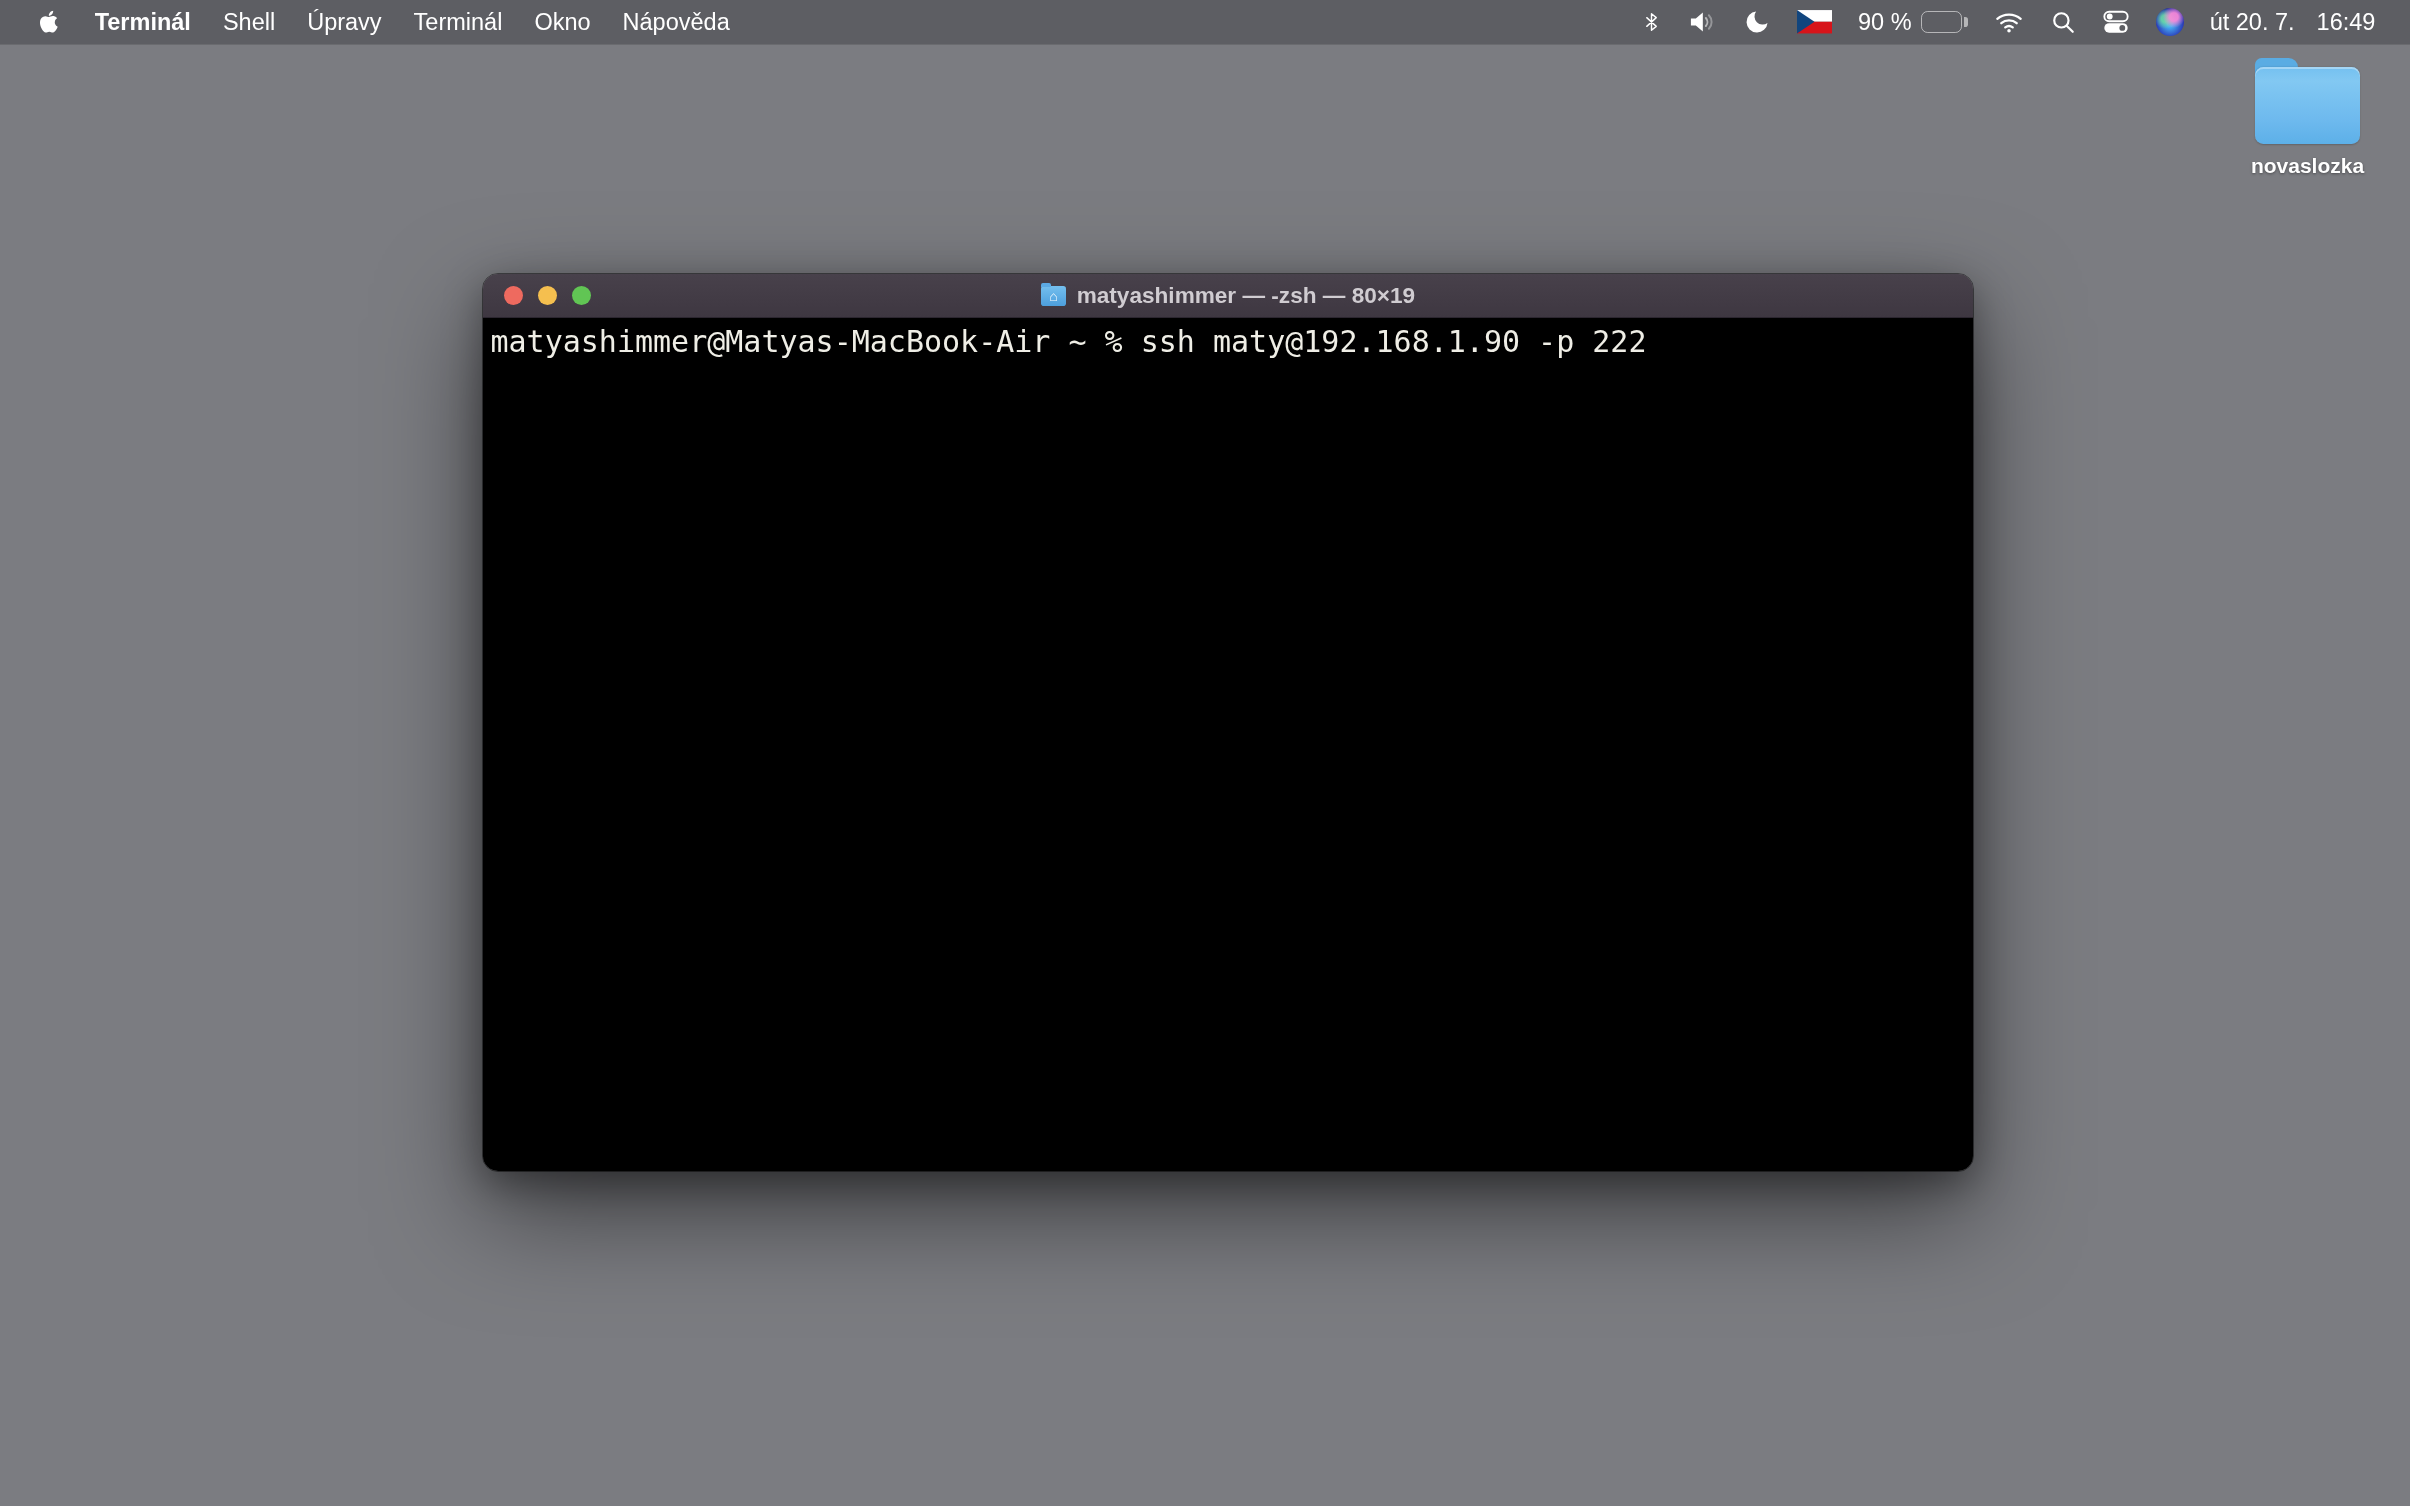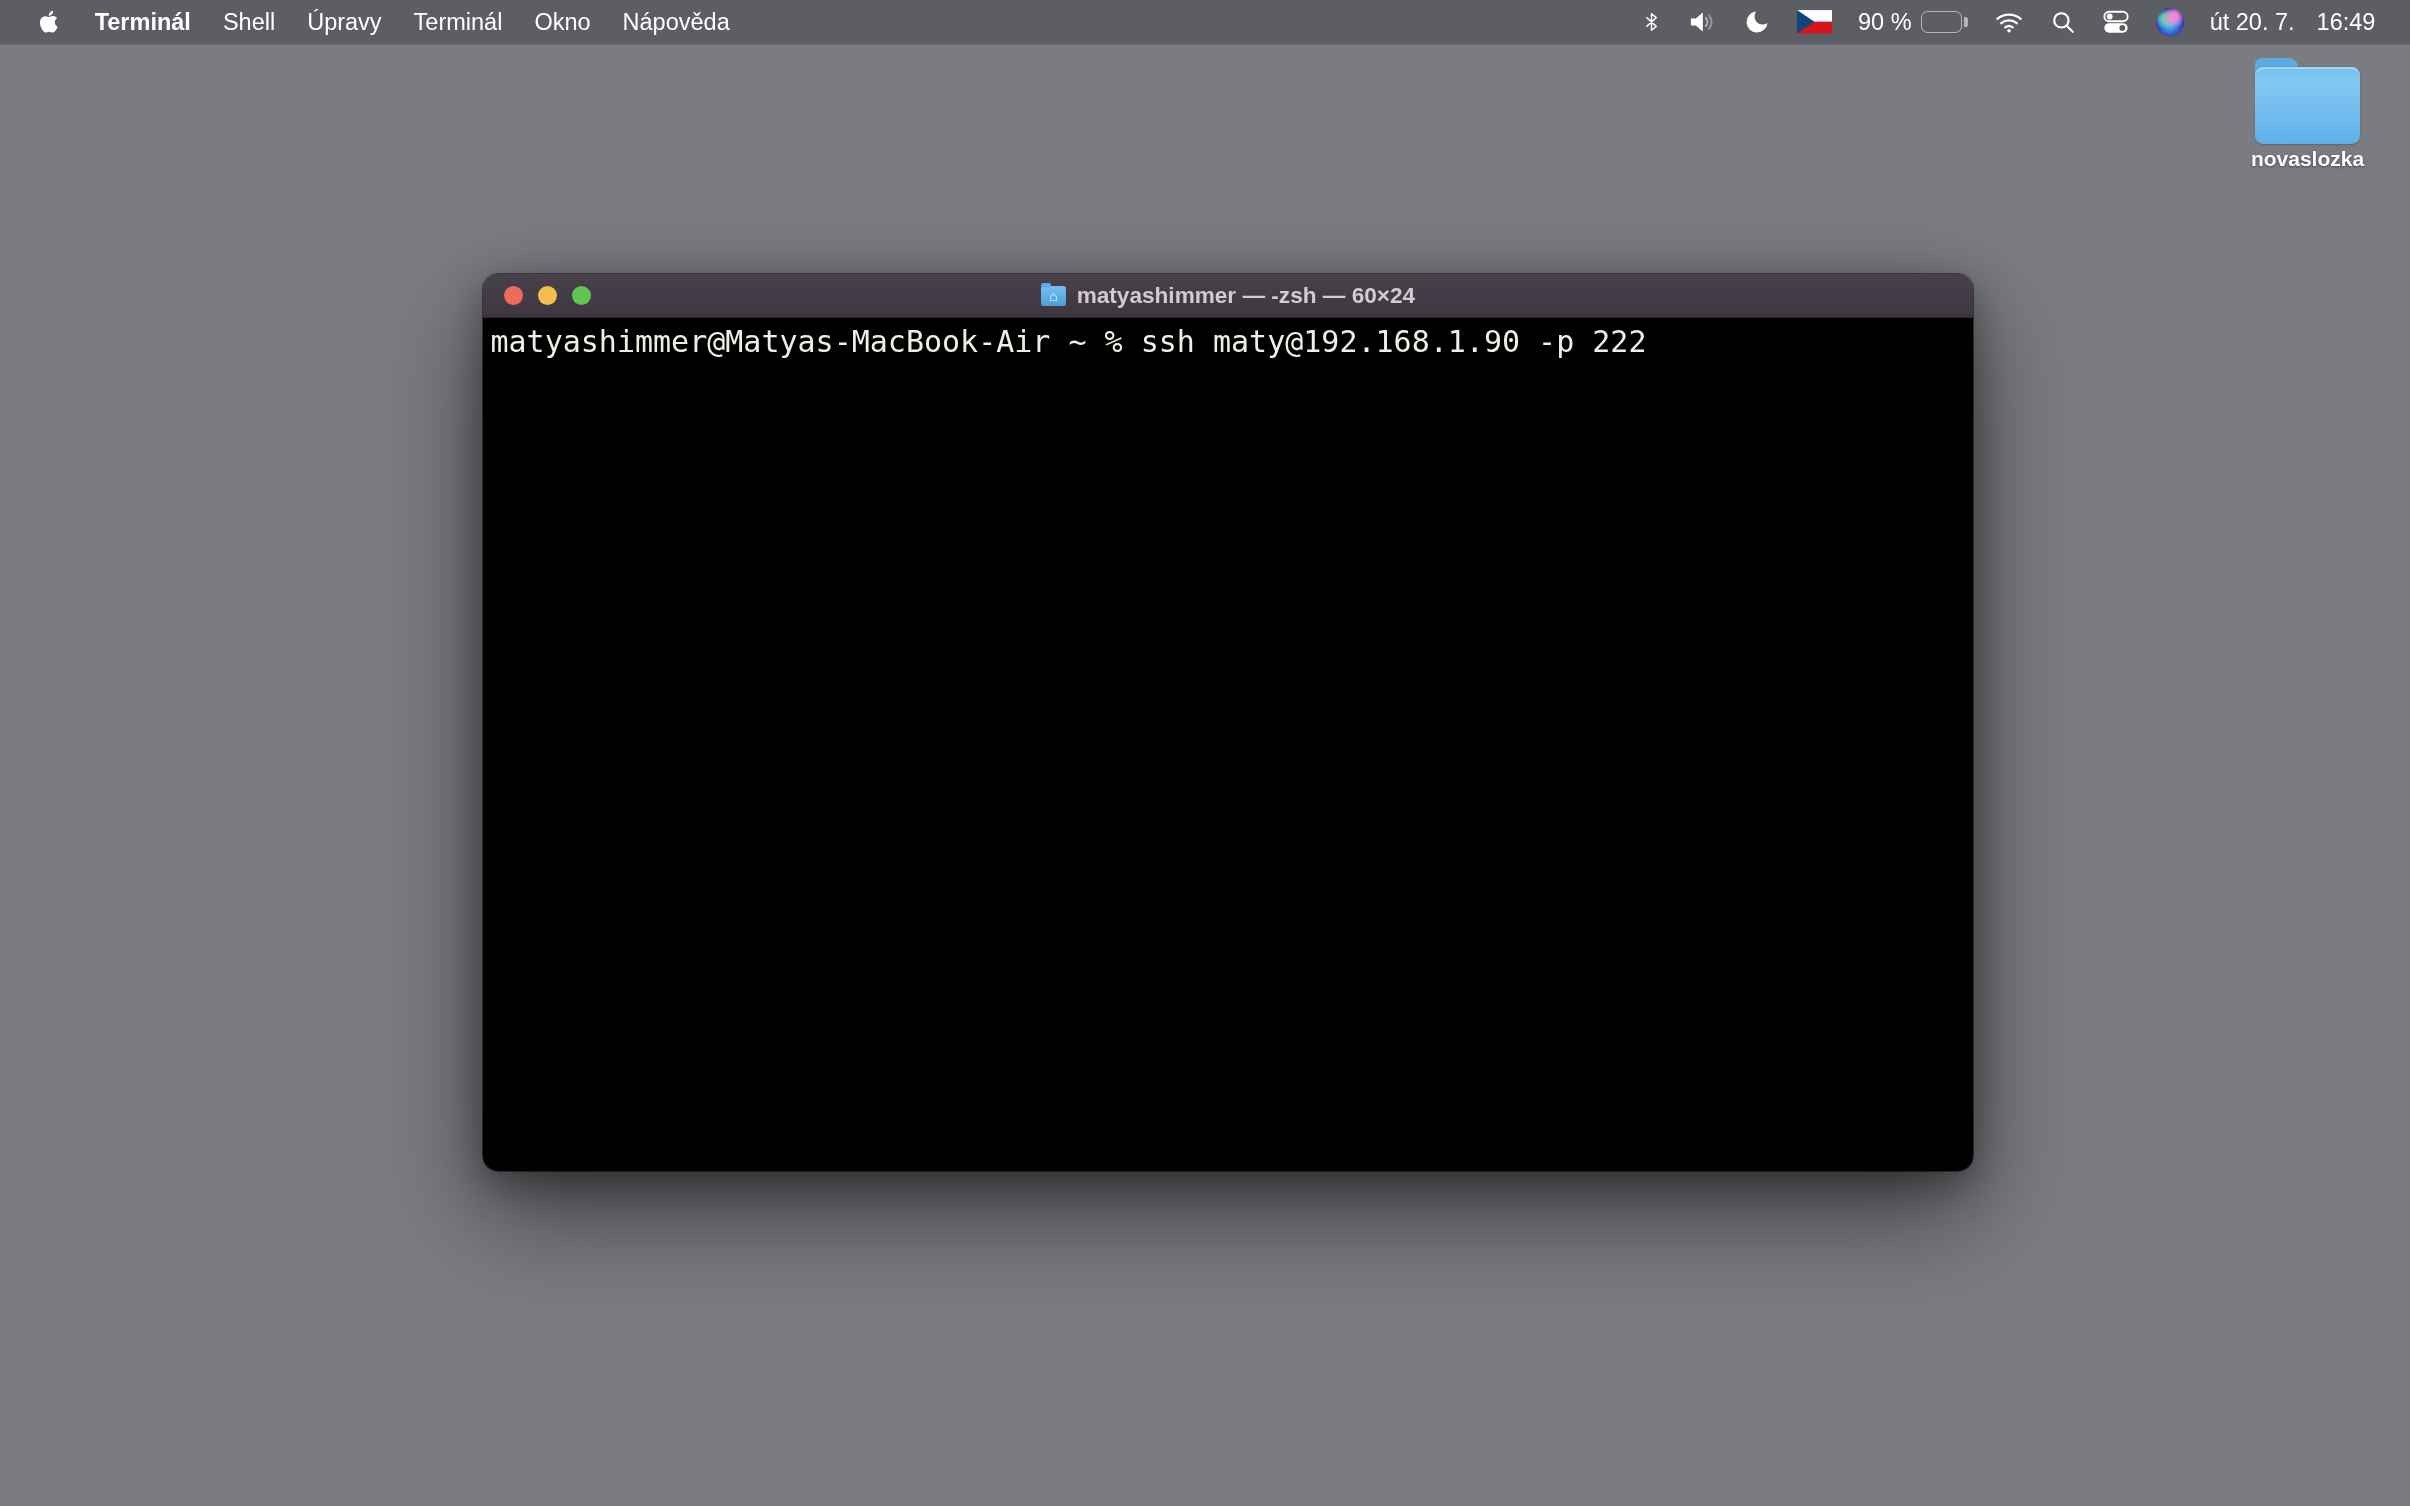--- a/index.html
+++ b/index.html
@@ -48,21 +48,21 @@
   }
   .clock{display:flex;align-items:center;gap:22px;padding:0 5.6px 0 13px;white-space:nowrap;}
 
   
   .desktop-icon{position:absolute;left:2247px;top:58px;width:121px;text-align:center;z-index:10;}
   .folder-shape{position:relative;width:105px;height:87px;margin:0 auto;}
   .folder-tab{position:absolute;top:0;left:0;width:43px;height:19px;background:var(--folder-tab);border-radius:6.6px 9.4px 0 0;}
   .folder-body{position:absolute;top:9.4px;left:0;width:105px;height:77px;border-radius:8.5px;
     background:linear-gradient(180deg,#74c0f0 0%,var(--folder-blue-light) 18%,#6db9ee 70%,var(--folder-blue-dark) 100%);
     box-shadow:inset 0 1.9px 0 rgba(255,255,255,.35), 0 0.9px 1.9px rgba(0,0,0,.2);}
-  .folder-label{margin-top:2px;font-size:21px;font-weight:700;color:#fff;text-shadow:0 0.9px 2.8px rgba(0,0,0,.4);}
+  .folder-label{margin-top:9px;font-size:21px;font-weight:700;color:#fff;text-shadow:0 0.9px 2.8px rgba(0,0,0,.4);}
 
   
   .window{
     position:absolute;left:483px;top:274px;width:1490px;height:897px;
     border-radius:15px;overflow:hidden;
     box-shadow:0 42px 104px rgba(0,0,0,.5), 0 11.3px 38px rgba(0,0,0,.35);
     outline:0.9px solid rgba(0,0,0,.45);
     z-index:20;
   }
   .titlebar{
@@ -187,20 +187,20 @@
   <div class="titlebar">
     <div class="traffic-lights">
       <button class="light close"></button>
       <button class="light minimize"></button>
       <button class="light zoom"></button>
     </div>
     <div class="title-group">
       <span class="mini-folder">
         <span class="home-glyph">⌂</span>
       </span>
-      <span class="window-title">matyashimmer — -zsh — 60×24</span>
+      <span class="window-title">matyashimmer — -zsh — 80×19</span>
     </div>
   </div>
   <div class="screen">
     <div class="prompt-line">matyashimmer@Matyas-MacBook-Air ~ % ssh maty@192.168.1.90 -p 222</div>
   </div>
 </section>
 
 
 </body></html>

